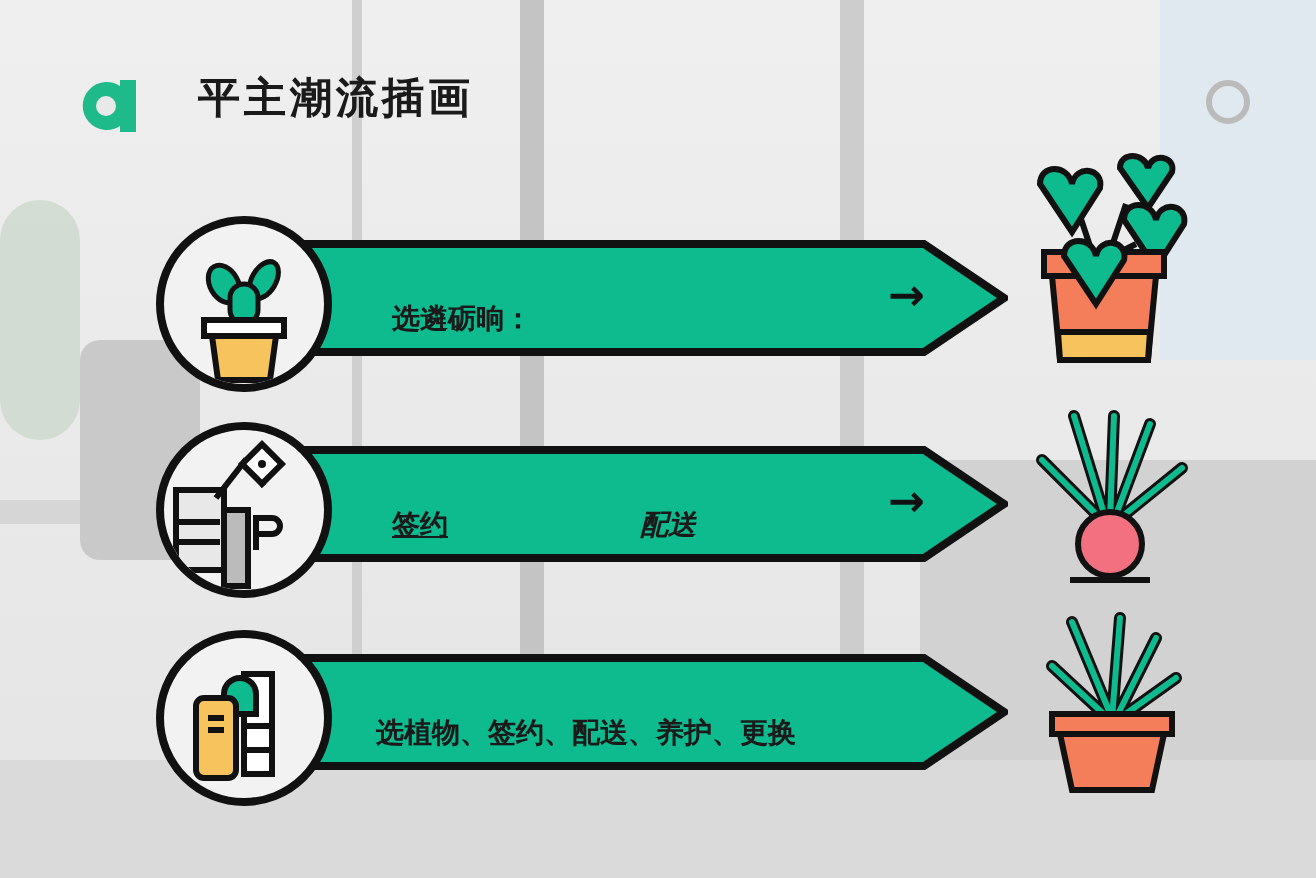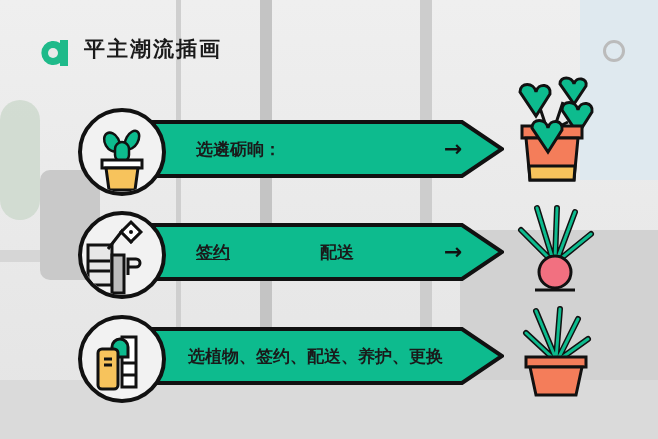--- a/index.html
+++ b/index.html
@@ -1,25 +1,25 @@
 <!DOCTYPE html>
 <html><head>
 <meta charset="utf-8">
 <style>
   html, body { margin:0; padding:0; }
   body { width:658px; height:439px; overflow:hidden; position:relative; background:#e9e9e9; font-family:"DejaVu Sans", sans-serif; }
   .bg { position:absolute; inset:0; overflow:hidden; }
   .bg div { position:absolute; }
   .logo { position:absolute; left:38px; top:36px; width:32px; height:32px; }
-  .title { position:absolute; left:84px; top:35px; font-size:21px; font-weight:bold; color:#1a1a1a; letter-spacing:2px; }
+  .title { position:absolute; left:99px; top:35px; font-size:21px; font-weight:bold; color:#1a1a1a; letter-spacing:2px; }
   .row { position:absolute; left:78px; width:430px; height:86px; }
   .circle { position:absolute; left:0; top:0; width:80px; height:80px; border:4px solid #111; border-radius:50%; background:#f2f2f2; z-index:2; overflow:hidden; }
   .arrow { position:absolute; left:74px; top:12px; width:352px; height:58px; }
   .arrow svg { position:absolute; inset:0; }
-  .label { position:absolute; top:0; height:58px; line-height:58px; font-size:17px; font-weight:bold; color:#1a1a1a; white-space:nowrap; }
+  .label { position:absolute; top:11px; height:58px; line-height:58px; font-size:14px; font-weight:bold; color:#1a1a1a; white-space:nowrap; }
   .go { position:absolute; top:0; height:58px; line-height:58px; font-size:22px; font-weight:bold; color:#111; }
   .plant { position:absolute; }
 </style>
 </head>
 <body>
 
 <div class="bg">
   <div style="left:0;top:0;width:658px;height:439px;background:linear-gradient(#efefef,#e4e4e4);"></div>
   <div style="left:176px;top:0;width:5px;height:439px;background:#cfcfcf;"></div>
   <div style="left:260px;top:0;width:12px;height:439px;background:#c4c4c4;"></div>
@@ -69,21 +69,21 @@
       <path d="M6 46h22M6 56h22" stroke="#111" stroke-width="3"></path>
       <rect x="30" y="40" width="12" height="38" fill="#bbb" stroke="#111" stroke-width="3"></rect>
       <path d="M46 60v-16h8a4 4 0 0 1 0 8h-8" fill="none" stroke="#111" stroke-width="3"></path>
     </svg>
   </div>
   <div class="arrow">
     <svg viewBox="0 0 352 58" width="352" height="58" preserveAspectRatio="none">
         <path d="M2 2H310L350 29L310 56H2z" fill="#0dbb8e" stroke="#111" stroke-width="4"></path>
       </svg>
     <span class="label" style="left:44px;text-decoration:underline;">签约</span>
-    <span class="label" style="left:168px;">配送</span>
+    <span class="label" style="left:168px;font-style:italic;">配送</span>
     <span class="go" style="left:292px;">→</span>
   </div>
 </div>
 
 <div class="row" style="top:315px;text-align:right;">
   <div class="circle">
     <svg viewBox="0 0 80 80" width="80" height="80">
       <rect x="40" y="18" width="14" height="50" fill="#fff" stroke="#111" stroke-width="3"></rect>
       <path d="M30 28a8 8 0 0 1 16 0v10H30z" fill="#0dbb8e" stroke="#111" stroke-width="3"></path>
       <rect x="16" y="30" width="20" height="40" rx="4" fill="#f7c35c" stroke="#111" stroke-width="3"></rect>

